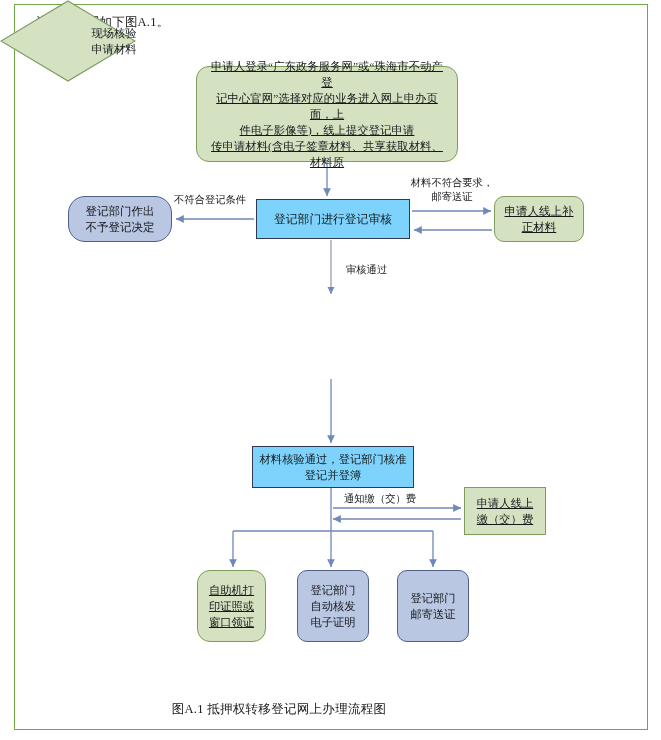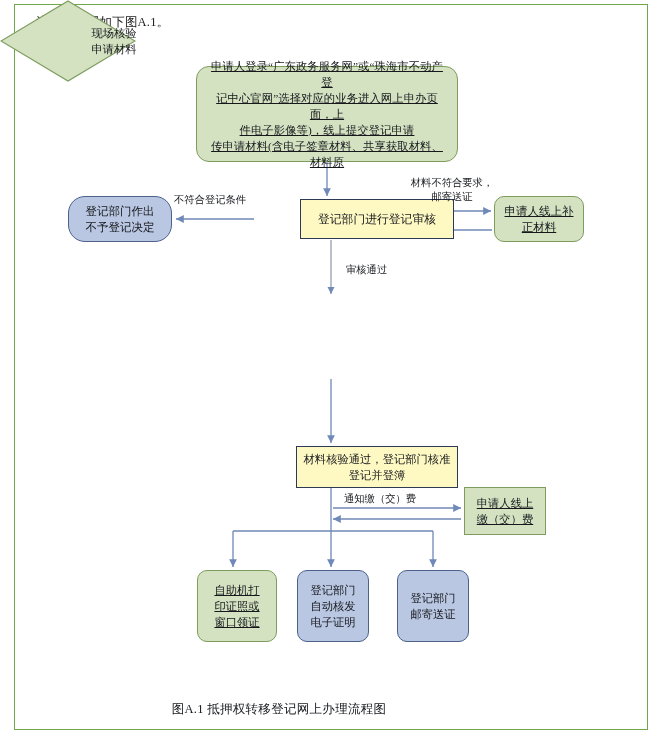--- a/index.html
+++ b/index.html
@@ -50,23 +50,22 @@
     color: #16181c;
     line-height: 1.42;
     z-index: 3;
   }
   .node-green {
     background: #d4e2c2;
     border: 1px solid #7d9c5e;
     text-decoration: underline;
   }
   .node-blue {
-    background: #fef9c3;
+    background: #7dd3fc;
     border: 1px solid #2e3a54;
-    margin-left: 44px;
   }
   .node-blue-soft {
     background: #b9c7e2;
     border: 1px solid #4d618b;
   }
   .rounded-lg { border-radius: 13px; }
   .rounded-sm { border-radius: 10px; }
   .sharp { border-radius: 0; }
 
   #node-start {
@@ -92,22 +91,23 @@
   #node-approve {
     left: 252px; top: 446px; width: 162px; height: 42px;
     font-size: 11.3px;
     padding: 0 6px;
   }
   #node-payment {
     left: 464px; top: 487px; width: 82px; height: 48px;
     font-size: 11.3px;
   }
   #node-out-1 {
-    left: 197px; top: 570px; width: 80px; height: 72px;
-    font-size: 11.3px;
+    left: 197px; top: 570px; width: 69px; height: 72px;
+    font-size: 11.3px;
+    border-radius: 13px;
   }
   #node-out-2 {
     left: 297px; top: 570px; width: 72px; height: 72px;
     font-size: 11.3px;
   }
   #node-out-3 {
     left: 397px; top: 570px; width: 72px; height: 72px;
     font-size: 11.3px;
   }
 

